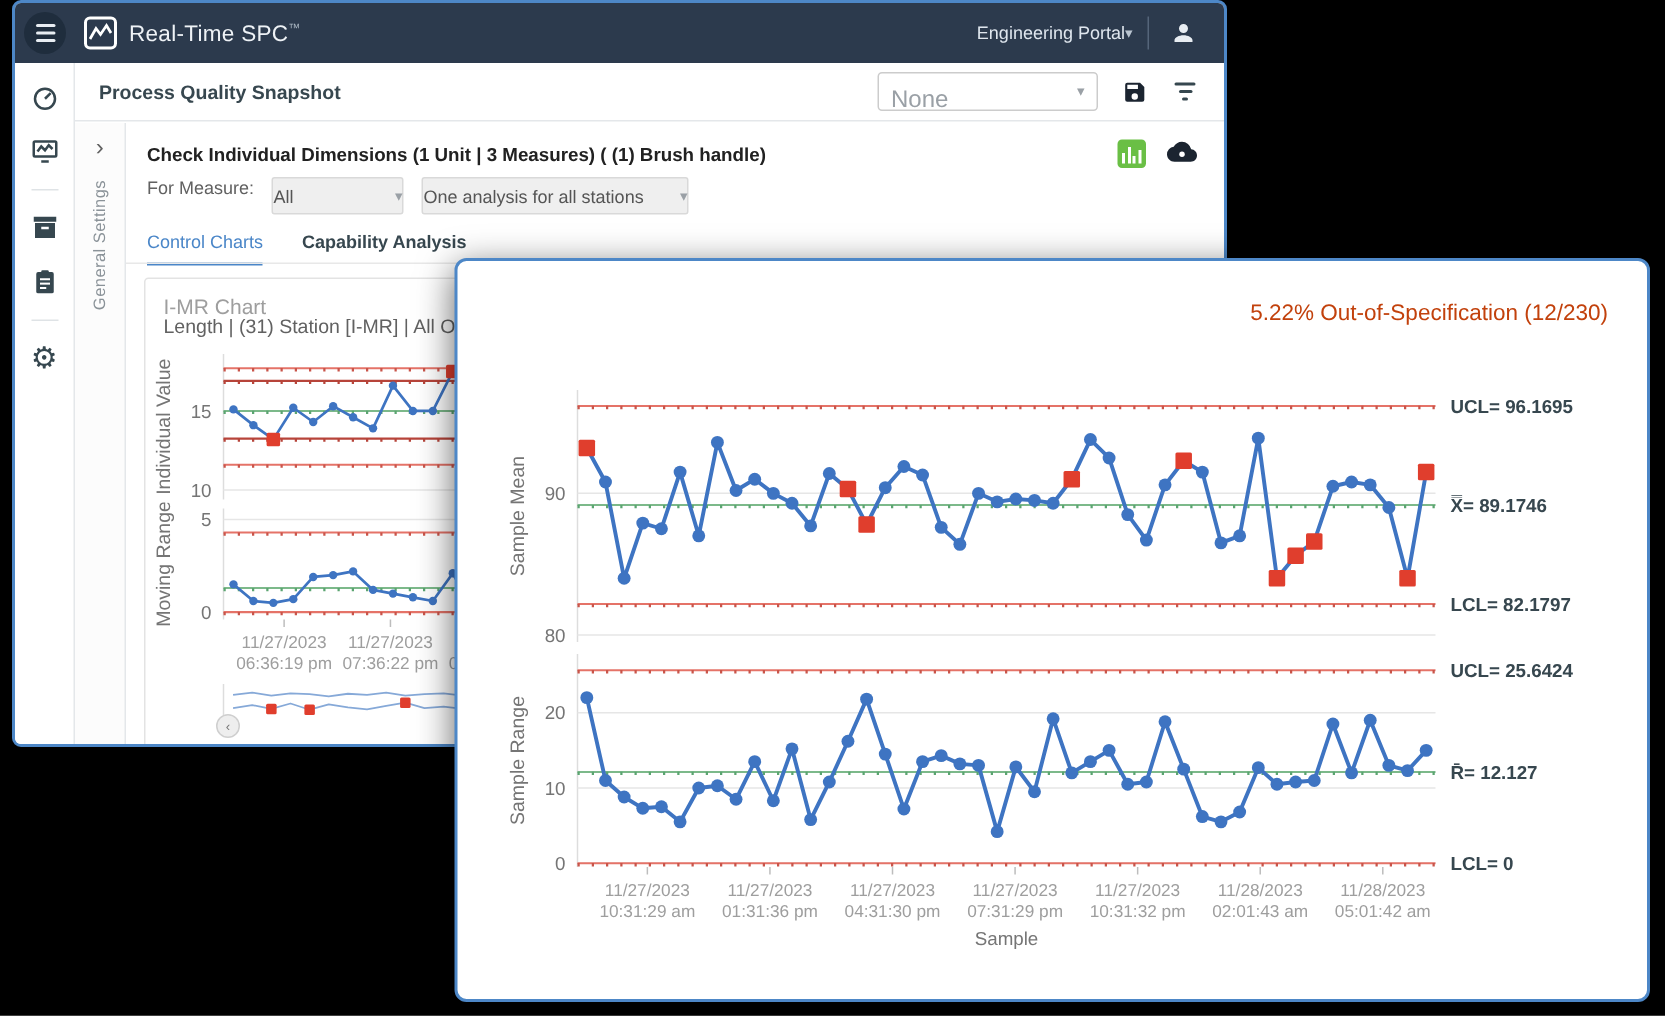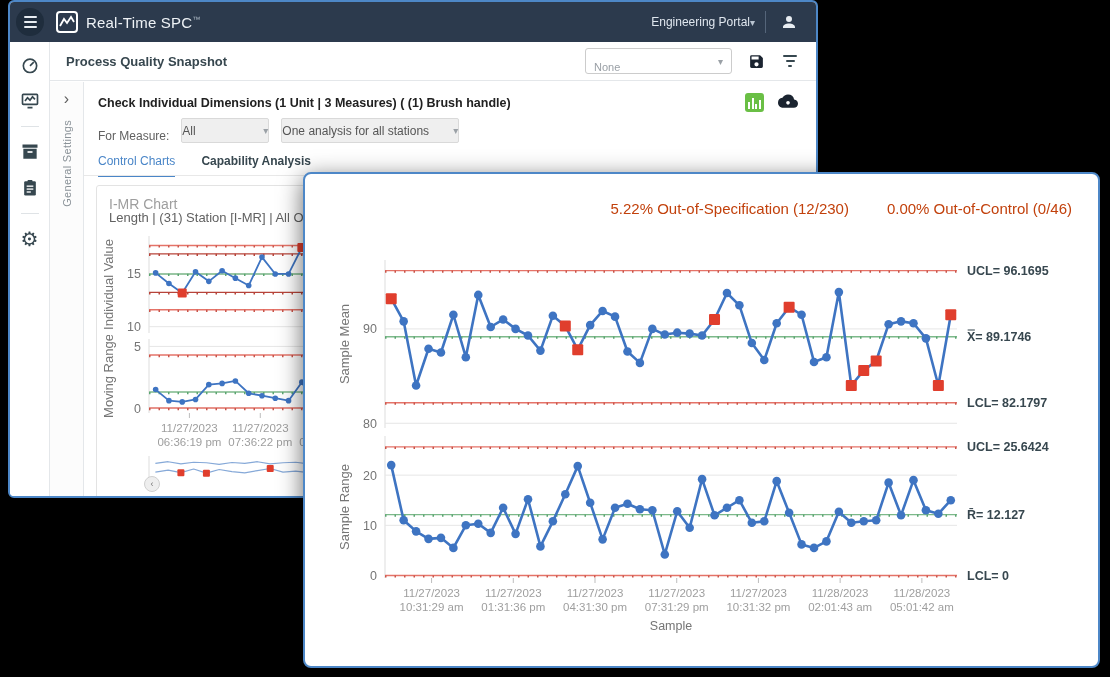--- a/index.html
+++ b/index.html
@@ -25,39 +25,39 @@
   .side-rail { position:absolute; left:0; top:40px; width:40px; bottom:0; background:#fff; border-right:1px solid #e4e7ea; display:flex; flex-direction:column; align-items:center; padding-top:12px; gap:14px; }
   .rail-icon { width:22px; height:22px; display:flex; align-items:center; justify-content:center; cursor:pointer; color:#36474f; }
   .rail-div { width:18px; height:1px; background:#dfe3e6; }
   .gear-glyph { font-size:20px; line-height:20px; color:#36474f; }
 
   
   .page-head { position:absolute; left:40px; top:40px; right:0; height:39px; border-bottom:1px solid #e4e7ea; display:flex; align-items:center; padding:0 16px; }
   .page-title { font-size:13px; font-weight:bold; color:#37474f; }
   .head-right { margin-left:auto; display:flex; align-items:center; gap:14px; }
   .preset-select { width:147px; height:26px; border:1px solid #ccc; border-radius:3px; display:flex; align-items:center; padding:0 8px; cursor:pointer; background:#fff; }
-  .preset-select .val { font-size:11px; color:#9aa0a6; flex:1;margin-top:12px; }
+  .preset-select .val { font-size:16px; color:#9aa0a6; flex:1;margin-top:12px; }
   .preset-select .caret { font-size:10px; color:#9aa0a6; }
   .tool-btn { width:20px; height:20px; display:flex; align-items:center; justify-content:center; cursor:pointer; }
   .filter-glyph { display:flex; flex-direction:column; gap:3px; align-items:center; }
   .filter-glyph i { display:block; height:2px; background:#36474f; border-radius:1px; }
   .filter-glyph i:nth-child(1){width:14px} .filter-glyph i:nth-child(2){width:9px} .filter-glyph i:nth-child(3){width:4px}
 
   
   .settings-strip { position:absolute; left:40px; top:80px; width:34px; bottom:0; background:#fcfcfc; border-right:1px solid #e4e7ea; display:flex; flex-direction:column; align-items:center; padding-top:10px; }
   .strip-chevron { font-size:16px; color:#616161; cursor:pointer; line-height:14px; }
   .vtext { writing-mode:vertical-rl; transform:rotate(180deg); font-size:11px; color:#8a9298; margin-top:14px; letter-spacing:.3px; }
 
   
   .panel { position:absolute; left:74px; top:80px; right:0; bottom:0; background:#fff; }
   .panel-title { position:absolute; left:14px; top:14px; font-size:12.5px; font-weight:bold; color:#212121;text-align:center; }
   .panel-actions { position:absolute; right:18px; top:10px; display:flex; align-items:center; gap:14px; }
   .green-btn { width:19px; height:19px; background:#6abf45; border-radius:3px; display:flex; align-items:flex-end; justify-content:center; gap:1.5px; padding:3px 3px; cursor:pointer; }
   .green-btn i { display:block; width:2.5px; background:#fff; }
-  .controls-row { position:absolute; left:14px; top:36px; display:flex; align-items:flex-end; gap:12px; }
+  .controls-row { position:absolute; left:14px; top:36px; display:flex; align-items:flex-start; gap:12px; }
   .ctrl-label { font-size:12px; color:#616161; }
   .gray-select { height:25px; background:#efefef; border:1px solid #d9d9d9; border-radius:2px; display:flex; align-items:center; padding:0 0; cursor:pointer; }
   .gray-select .val { font-size:12px; color:#555; flex:1; }
   .gray-select .caret { font-size:10px; color:#9aa0a6; margin-left:10px; }
   .tabs { position:absolute; left:14px; top:72px; display:flex; gap:26px; }
   .tab { font-size:12px; padding-bottom:7px; cursor:pointer; }
   .tab.active { color:#4a86c8; border-bottom:2px solid #4a86c8; }
   .tab.idle { color:#37474f; font-weight:bold; }
   .tabs-rule { position:absolute; left:0; right:0; top:93px; height:1px; background:#e8e8e8; }
 
@@ -361,21 +361,20 @@
           <polyline points="58.38,11.280000000000001 71.14,9.719999999999999 83.9,11.8 96.66,10.24 109.42,10.76 122.18,12.319999999999999 134.94,10.5 147.7,11.280000000000001 160.45999999999998,9.719999999999999 173.22,11.8 185.98,10.76 198.74,10.24 211.5,11.8 224.26,10.5 237.02,11.280000000000001 249.78,10.24 262.53999999999996,9.719999999999999 275.3,11.280000000000001 288.06,11.8 300.82,10.24 313.58,10.76 326.34,11.280000000000001 339.1,9.719999999999999 351.86,11.8 364.62,10.76 377.38,11.280000000000001 390.14,10.24 402.9,11.8 415.66,10.76 428.42,9.719999999999999 441.18,11.280000000000001 453.94,10.76 466.7,11.8 479.46,10.24 492.22,11.280000000000001 504.98,10.76 517.74,9.719999999999999 530.5,11.8 543.26,10.76 556.02,11.280000000000001 568.78,10.24 581.54,11.280000000000001 594.3,10.76 607.06,11.8 619.82,10.24 632.58,11.280000000000001 645.34,10.76 658.1,9.719999999999999 670.86,11.280000000000001 683.62,10.76" fill="none" stroke="#86a9d8" stroke-width="1.2" stroke-linejoin="round"></polyline>
         </svg>
       <span class="nav-handle">‹</span>
     </div>
   </div>
 </div>
 
 <div class="win" id="chart-win">
   <div class="cw-stats">
     <span class="stat">5.22% Out-of-Specification (12/230)</span>
-    <span class="stat">0.00% Out-of-Control (0/46)</span>
   </div>
   <svg style="position:absolute;left:12px;top:76px" width="770" height="182">
       <line x1="68" y1="10" x2="68" y2="178" stroke="#dddddd" stroke-width="1"></line>
       <line x1="68" y1="78.89887640449437" x2="640" y2="78.89887640449437" stroke="#e6e6e6" stroke-width="1"></line>
       <text x="60" y="83.39887640449437" text-anchor="end" font-size="12.5" fill="#757575" font-weight="normal">90</text>
       <line x1="68" y1="173.2808988764045" x2="640" y2="173.2808988764045" stroke="#e6e6e6" stroke-width="1"></line>
       <text x="60" y="177.7808988764045" text-anchor="end" font-size="12.5" fill="#757575" font-weight="normal">80</text>
       <line x1="68" y1="20.669887640449417" x2="640" y2="20.669887640449417" stroke="#e57368" stroke-width="1.4"></line>
       <line x1="68" y1="21.669887640449417" x2="640" y2="21.669887640449417" stroke="#c9554a" stroke-width="2.2" stroke-dasharray="1.5 8"></line>
       <text x="650" y="25.169887640449417" text-anchor="start" font-size="12.5" fill="#37474f" font-weight="bold">UCL= 96.1695</text>

